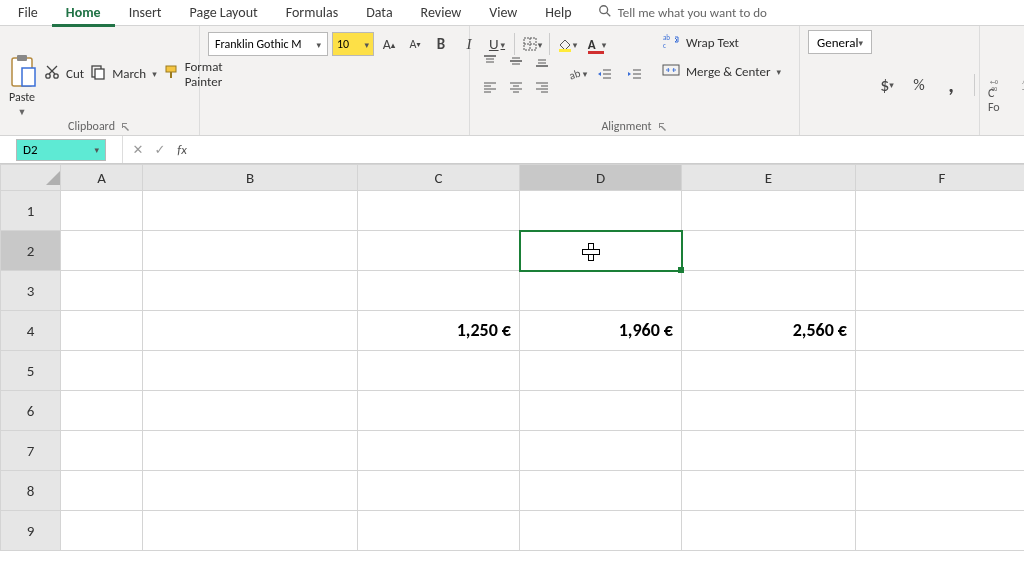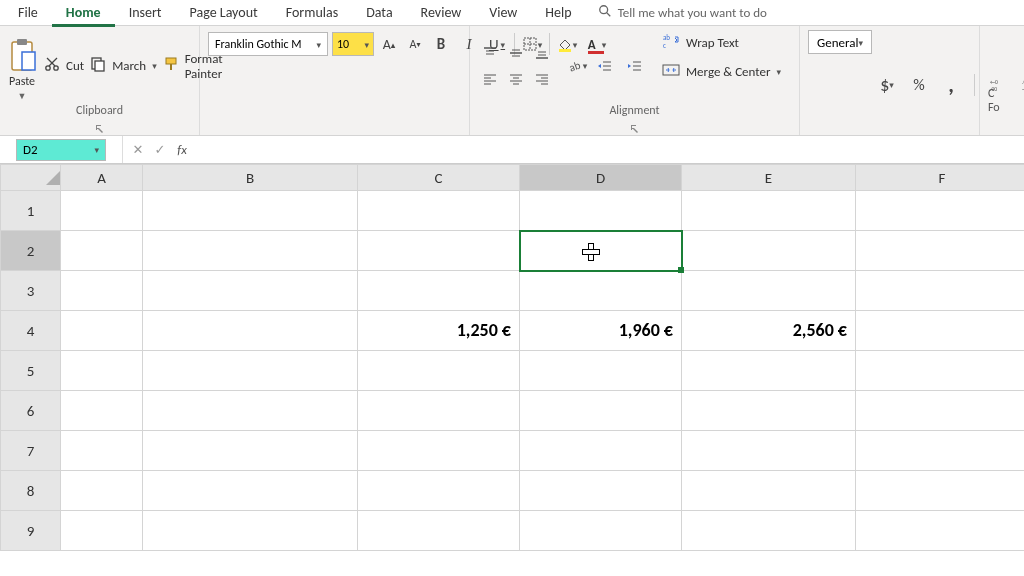--- a/index.html
+++ b/index.html
@@ -62,21 +62,20 @@
   .group-body { flex: 1; display: flex; }
   .group-label {
     text-align: center;
     font-size: 12px;
     color: #666;
     padding: 2px 0 0;
     display:flex;
     justify-content:center;
     align-items:center;
     gap:6px;
-    flex-direction:column;
   }
   .dlg-launch {
     width:10px;height:10px;
     display:inline-flex;align-items:center;justify-content:center;
   }
   .dlg-launch svg{width:9px;height:9px;}
   .vstack { display:flex;flex-direction:row;gap:2px; }
   .hstack { display:flex;align-items:center;gap:4px; }
 
   .paste-big { display:flex;flex-direction:column;align-items:center;justify-content:flex-end;width:44px;gap:2px;}

